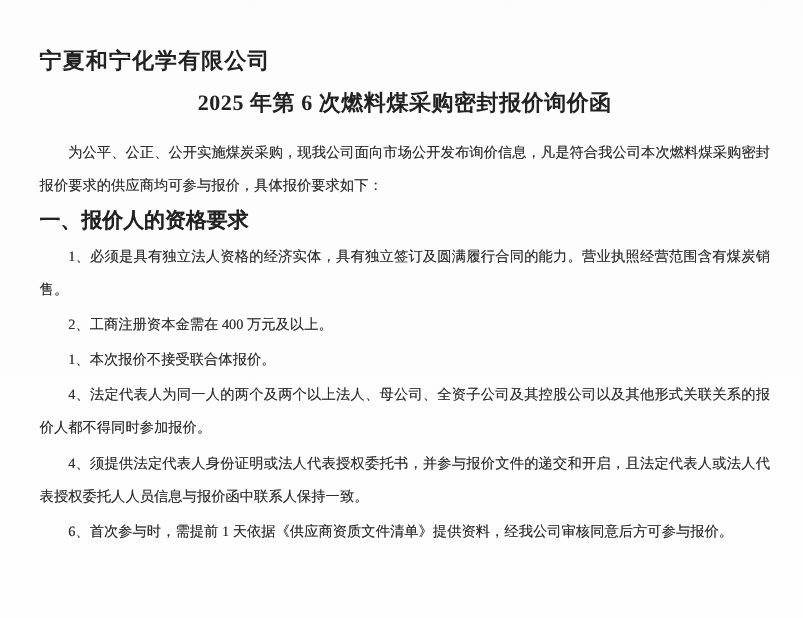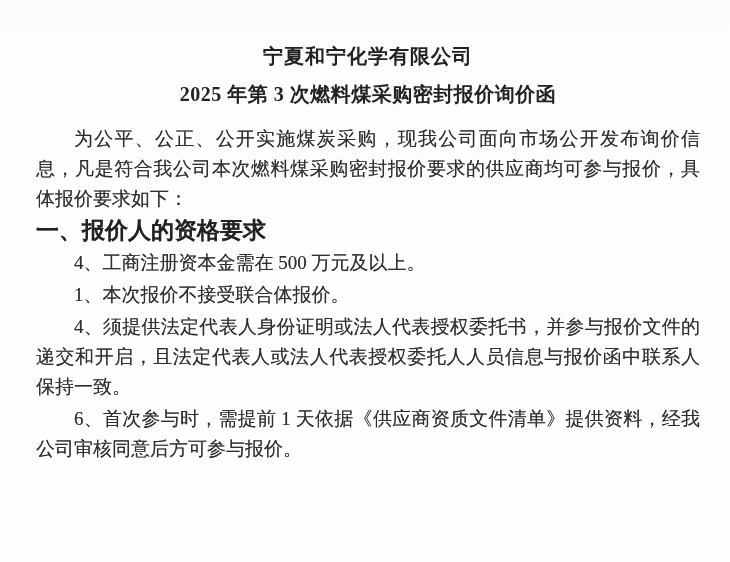--- a/index.html
+++ b/index.html
@@ -12,72 +12,74 @@
     width: 730px;
     height: 562px;
     background: linear-gradient(180deg, #fcfcfc 0%, #fdfdfd 8%, #fefefe 100%);
     overflow: hidden;
     font-family: "Liberation Serif", "DejaVu Serif", serif;
     color: #2b2b2b;
     box-sizing: border-box;
     padding: 42px 30px 0 36px;
   }
   .doc-title {
-    text-align: center;
+    text-align: left;
     font-weight: bold;
     font-size: 20px;
     line-height: 28px;
     margin: 0 0 10px 0;
     letter-spacing: 1px;
     color: #222;
   }
   .doc-subtitle {
     text-align: center;
     font-weight: bold;
     font-size: 20px;
     line-height: 28px;
     margin: 0 0 16px 0;
     letter-spacing: 0.5px;
     color: #222;
   }
   .para {
-    font-size: 19px;
+    font-size: 13px;
     line-height: 30px;
     text-align: justify;
     text-justify: inter-ideograph;
     text-indent: 2em;
     margin: 0 0 2px 0;
     color: #2e2e2e;
     
     text-shadow: 0 0 0.4px rgba(40,40,40,0.55);
   }
   .section-heading {
-    font-size: 23px;
+    font-size: 19px;
     line-height: 30px;
     font-weight: bold;
     text-indent: 0;
     margin: 2px 0 2px 0;
     color: #222;
     text-shadow: 0 0 0.4px rgba(30,30,30,0.55);
   }
 </style>
 </head>
 <body>
 
 <div class="page">
   <h1 class="doc-title">宁夏和宁化学有限公司</h1>
-  <h2 class="doc-subtitle">2025 年第 3 次燃料煤采购密封报价询价函</h2>
+  <h2 class="doc-subtitle">2025 年第 6 次燃料煤采购密封报价询价函</h2>
 
   <p class="para">为公平、公正、公开实施煤炭采购，现我公司面向市场公开发布询价信息，凡是符合我公司本次燃料煤采购密封报价要求的供应商均可参与报价，具体报价要求如下：</p>
 
   <p class="section-heading">一、报价人的资格要求</p>
 
+  <p class="para">1、必须是具有独立法人资格的经济实体，具有独立签订及圆满履行合同的能力。营业执照经营范围含有煤炭销售。</p>
 
-  <p class="para">4、工商注册资本金需在 500 万元及以上。</p>
+  <p class="para">2、工商注册资本金需在 400 万元及以上。</p>
 
   <p class="para">1、本次报价不接受联合体报价。</p>
 
+  <p class="para">4、法定代表人为同一人的两个及两个以上法人、母公司、全资子公司及其控股公司以及其他形式关联关系的报价人都不得同时参加报价。</p>
 
   <p class="para">4、须提供法定代表人身份证明或法人代表授权委托书，并参与报价文件的递交和开启，且法定代表人或法人代表授权委托人人员信息与报价函中联系人保持一致。</p>
 
   <p class="para">6、首次参与时，需提前 1 天依据《供应商资质文件清单》提供资料，经我公司审核同意后方可参与报价。</p>
 
 </div>
 
 </body></html>

